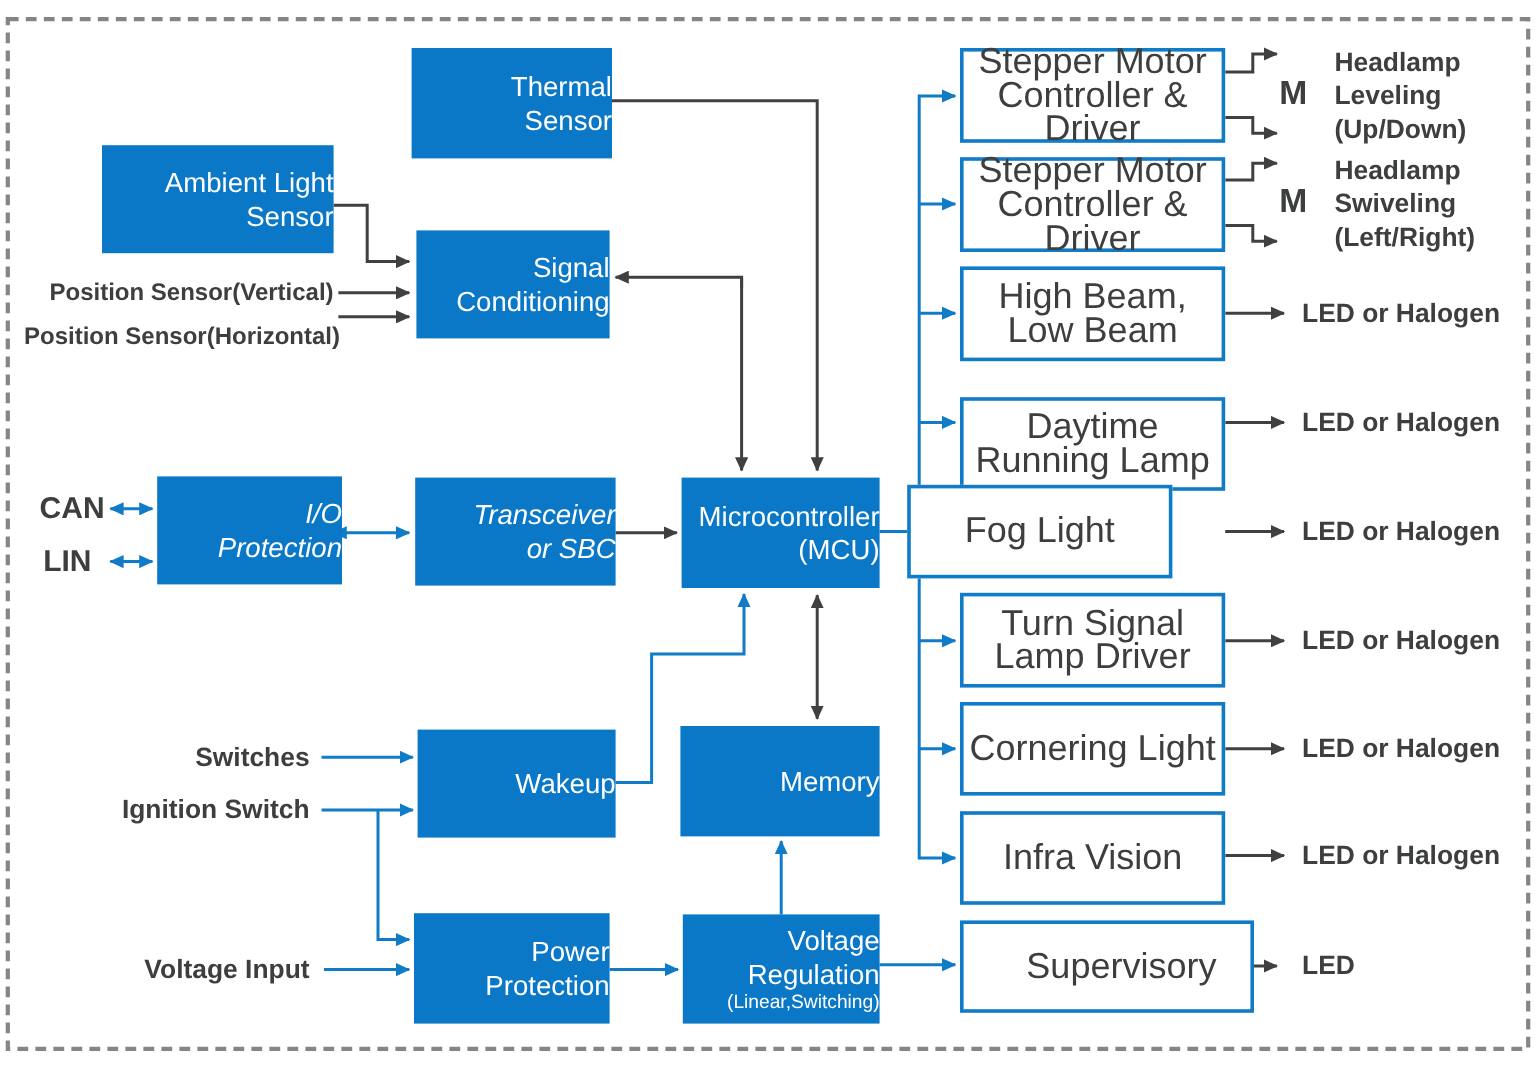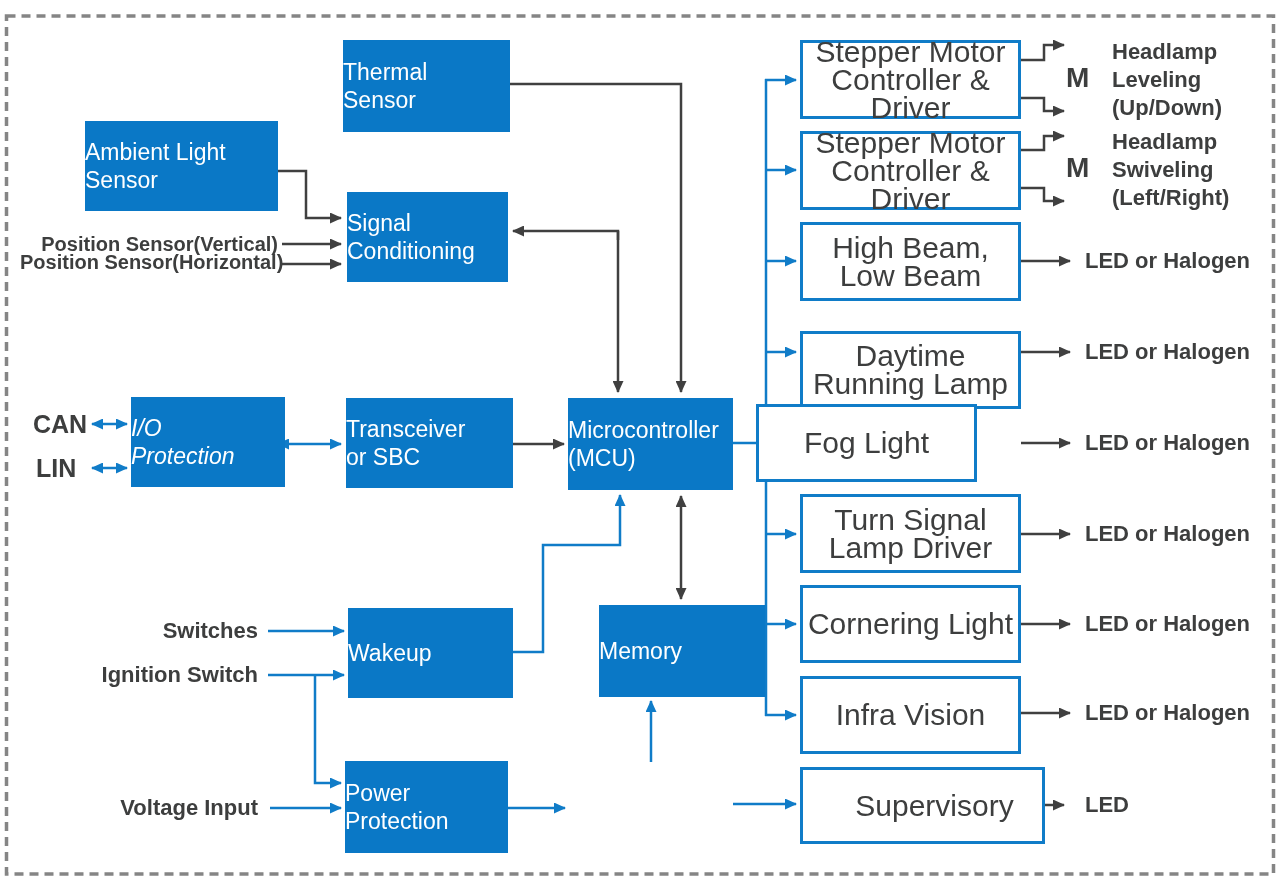--- a/index.html
+++ b/index.html
@@ -1,20 +1,20 @@
 <!DOCTYPE html>
 <html><head>
 <meta charset="utf-8">
 <style>
   html,body{margin:0;padding:0;background:#ffffff;}
   #canvas{position:relative;width:1280px;height:892px;background:#ffffff;overflow:hidden;
           font-family:"Liberation Sans","DejaVu Sans",sans-serif;}
   #wires{position:absolute;left:0;top:0;width:1280px;height:892px;}
   .blk{position:absolute;background:#0a78c6;color:#ffffff;display:flex;flex-direction:column;
-       align-items:flex-start;justify-content:center;text-align:center;}
+       align-items:flex-end;justify-content:center;text-align:center;}
   .blk span{display:block;font-size:23px;line-height:28px;font-weight:400;}
   .blk span.sub{font-size:16px;line-height:20px;}
   .obx{position:absolute;border:3px solid #107cc8;background:#ffffff;color:#3d3e3e;
        display:flex;flex-direction:column;align-items:center;justify-content:center;text-align:center;}
   .obx span{display:block;font-size:30px;line-height:28px;font-weight:400;}
   .lbl{position:absolute;color:#3d3e3e;font-weight:700;white-space:nowrap;}
   .lbl.sm{font-size:20px;line-height:22px;}
   .lbl.md{font-size:22px;line-height:26px;}
   .lbl.lg{font-size:25px;line-height:26px;}
   .rgrp{position:absolute;color:#3d3e3e;font-weight:700;font-size:22px;line-height:28px;white-space:nowrap;}
@@ -94,37 +94,42 @@
     <span>Sensor</span>
   </div>
   <div class="blk" style="left:347px;top:192px;width:161px;height:90px;">
     <span>Signal</span>
     <span>Conditioning</span>
   </div>
   <div class="blk" style="left:131px;top:397px;width:154px;height:90px;font-style:italic;">
     <span>I/O</span>
     <span>Protection</span>
   </div>
-  <div class="blk" style="left:346px;top:398px;width:167px;height:90px;">
+  <div class="blk" style="left:346px;top:398px;width:167px;height:90px;font-style:italic;">
     <span>Transceiver</span>
     <span>or SBC</span>
   </div>
   <div class="blk" style="left:568px;top:398px;width:165px;height:92px;">
     <span>Microcontroller</span>
     <span>(MCU)</span>
   </div>
   <div class="blk" style="left:348px;top:608px;width:165px;height:90px;">
     <span>Wakeup</span>
   </div>
-  <div class="blk" style="left:567px;top:605px;width:166px;height:92px;margin-left:32px;">
+  <div class="blk" style="left:567px;top:605px;width:166px;height:92px;">
     <span>Memory</span>
   </div>
   <div class="blk" style="left:345px;top:761px;width:163px;height:92px;">
     <span>Power</span>
     <span>Protection</span>
+  </div>
+  <div class="blk" style="left:569px;top:762px;width:164px;height:91px;">
+    <span>Voltage</span>
+    <span>Regulation</span>
+    <span class="sub">(Linear,Switching)</span>
   </div>
 
   <div class="obx" style="left:800px;top:40px;width:215px;height:73px;">
     <span>Stepper Motor</span>
     <span>Controller &amp; Driver</span>
   </div>
   <div class="obx" style="left:800px;top:131px;width:215px;height:73px;">
     <span>Stepper Motor</span>
     <span>Controller &amp; Driver</span>
   </div>
@@ -147,21 +152,21 @@
     <span>Cornering Light</span>
   </div>
   <div class="obx" style="left:800px;top:676px;width:215px;height:72px;">
     <span>Infra Vision</span>
   </div>
   <div class="obx" style="left:800px;top:767px;width:215px;height:71px;padding-left:24px;">
     <span>Supervisory</span>
   </div>
 
   <div class="lbl sm ral" style="left:20px;top:233px;width:258px;">Position Sensor(Vertical)</div>
-  <div class="lbl sm ral" style="left:20px;top:251px;width:258px;">Position Sensor(Horizontal)</div>
+  <div class="lbl sm ral" style="left:20px;top:270px;width:258px;">Position Sensor(Horizontal)</div>
   <div class="lbl lg" style="left:33px;top:411px;">CAN</div>
   <div class="lbl lg" style="left:36px;top:455px;">LIN</div>
   <div class="lbl md ral" style="left:120px;top:618px;width:138px;">Switches</div>
   <div class="lbl md ral" style="left:100px;top:662px;width:158px;">Ignition Switch</div>
   <div class="lbl md ral" style="left:98px;top:795px;width:160px;">Voltage Input</div>
 
   <div class="mlab" style="left:1066px;top:61px;">M</div>
   <div class="rgrp" style="left:1112px;top:38px;">
     <span>Headlamp</span>
     <span>Leveling</span>

